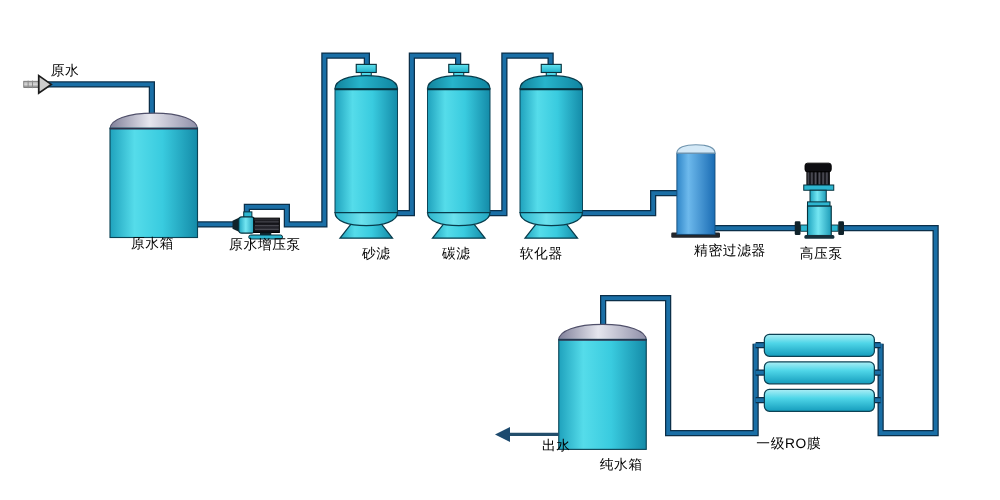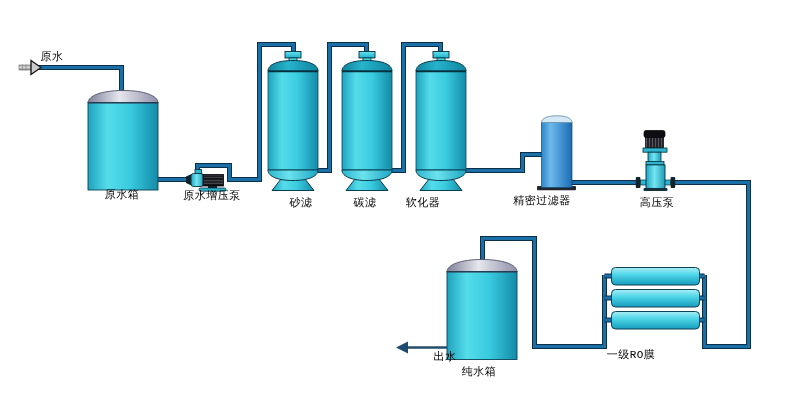--- a/index.html
+++ b/index.html
@@ -1,21 +1,21 @@
 <!DOCTYPE html>
 <html><head>
 <meta charset="utf-8">
 <style>
   html,body{margin:0;padding:0;}
   body{width:800px;height:400px;overflow:hidden;background:#ffffff;
        font-family:"Liberation Sans", sans-serif;}
   #stage{position:relative;width:800px;height:400px;background:#ffffff;}
   #shapes{position:absolute;left:0;top:0;}
   .lbl{position:absolute;transform:translateX(-50%);white-space:nowrap;
-       font-size:11px;line-height:11px;color:#000;letter-spacing:0.5px;font-family:Liberation Mono, monospace;}
+       font-size:11px;line-height:11px;color:#000;letter-spacing:0.5px;}
 </style>
 </head>
 <body>
 
 <div id="stage">
 
 <svg id="shapes" width="800" height="400" viewBox="0 0 800 400">
   <defs>
     <linearGradient id="gCylH" x1="0" y1="0" x2="1" y2="0">
       <stop offset="0" stop-color="#1fa2bd"></stop>
@@ -213,19 +213,19 @@
     <path d="M447,347.5 H406" stroke="#234e6b" stroke-width="2.6"></path>
     <polygon points="396,347.5 408,341.5 408,353.5" fill="#1d4a6e"></polygon>
   </g>
 </svg>
 
   <span class="lbl" style="left:52px;top:52px">原水</span>
   <span class="lbl" style="left:122px;top:190px">原水箱</span>
   <span class="lbl" style="left:212px;top:191px">原水增压泵</span>
   <span class="lbl" style="left:301px;top:198px">砂滤</span>
   <span class="lbl" style="left:365px;top:198px">碳滤</span>
-  <span class="lbl" style="left:423px;top:198px">软化器</span>
-  <span class="lbl" style="left:542px;top:196px">精密过滤器</span>
+  <span class="lbl" style="left:433px;top:198px">软化器</span>
+  <span class="lbl" style="left:584px;top:196px">精密过滤器</span>
   <span class="lbl" style="left:657px;top:197.5px">高压泵</span>
   <span class="lbl" style="left:631px;top:350px">一级RO膜</span>
-  <span class="lbl" style="left:479px;top:366.5px">纯水箱</span>
+  <span class="lbl" style="left:497px;top:366.5px">纯水箱</span>
   <span class="lbl" style="left:445px;top:351.5px">出水</span>
 </div>
 
 </body></html>

